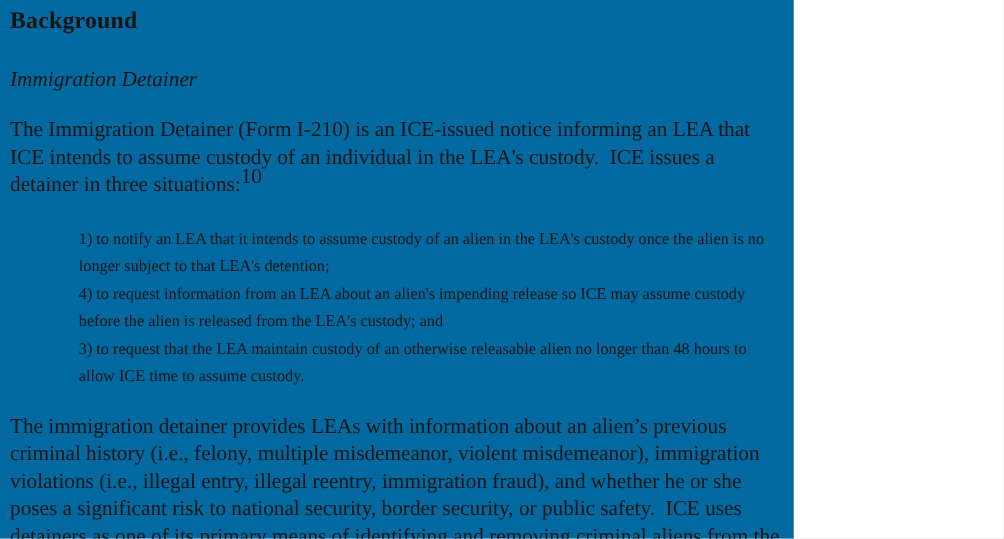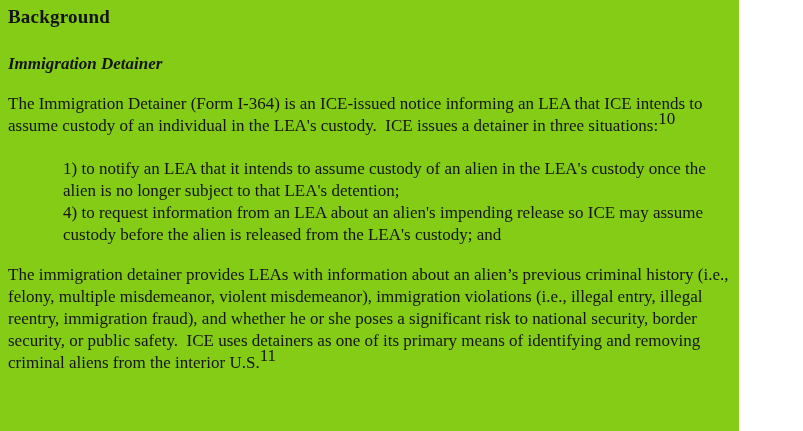--- a/index.html
+++ b/index.html
@@ -10,74 +10,75 @@
   body {
     width: 803px;
     height: 431px;
     overflow: hidden;
     font-family: "Liberation Serif", "DejaVu Serif", serif;
     color: #141414;
     -webkit-font-smoothing: antialiased;
   }
   .page {
     box-sizing: border-box;
-    width: 739px;
+    width: 635px;
     height: 431px;
     padding: 6px 10px 0 8px;
-    background: #84cc16;
+    background: #0369a1;
   }
   .doc-heading {
     font-size: 19px;
     font-weight: bold;
     margin: 0;
     letter-spacing: 0.2px;
   }
   .doc-subheading {
     font-size: 17px;
     font-style: italic;
-    font-weight: bold;
+    font-weight: normal;
     margin: 26px 0 0 0;
   }
   .para {
     font-size: 17px;
     line-height: 22px;
     margin: 18px 0 0 0;
     white-space: pre-wrap;
     text-align: left;
   }
   .para-first {
     margin-top: 19px;
   }
   .numbered-list {
     margin: 21px 0 0 0;
     padding-left: 55px;
   }
   .list-item {
-    font-size: 17px;
+    font-size: 13px;
     line-height: 22px;
     margin: 0;
     white-space: pre-wrap;
   }
   sup.footnote-ref {
     font-size: 17px;
     line-height: 0;
     vertical-align: super;
   }
 </style>
 </head>
 <body>
 
 <div class="page">
 
   <h1 class="doc-heading">Background</h1>
 
   <h2 class="doc-subheading">Immigration Detainer</h2>
 
-  <p class="para para-first"><span>The Immigration Detainer (Form I-364) is an ICE-issued notice informing an LEA that ICE intends to assume custody of an individual in the LEA's custody.  ICE issues a detainer in three situations:</span><sup class="footnote-ref">10</sup></p>
+  <p class="para para-first"><span>The Immigration Detainer (Form I-210) is an ICE-issued notice informing an LEA that ICE intends to assume custody of an individual in the LEA's custody.  ICE issues a detainer in three situations:</span><sup class="footnote-ref">10</sup></p>
 
   <div class="numbered-list">
     <p class="list-item">1) to notify an LEA that it intends to assume custody of an alien in the LEA's custody once the alien is no longer subject to that LEA's detention;</p>
     <p class="list-item">4) to request information from an LEA about an alien's impending release so ICE may assume custody before the alien is released from the LEA's custody; and</p>
+    <p class="list-item">3) to request that the LEA maintain custody of an otherwise releasable alien no longer than 48 hours to allow ICE time to assume custody.</p>
   </div>
 
   <p class="para"><span>The immigration detainer provides LEAs with information about an alien’s previous criminal history (i.e., felony, multiple misdemeanor, violent misdemeanor), immigration violations (i.e., illegal entry, illegal reentry, immigration fraud), and whether he or she poses a significant risk to national security, border security, or public safety.  ICE uses detainers as one of its primary means of identifying and removing criminal aliens from the interior U.S.</span><sup class="footnote-ref">11</sup></p>
 
 </div>
 
 </body></html>

